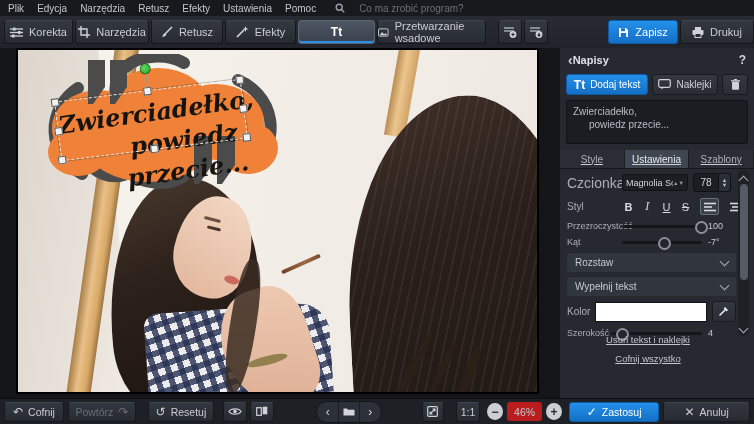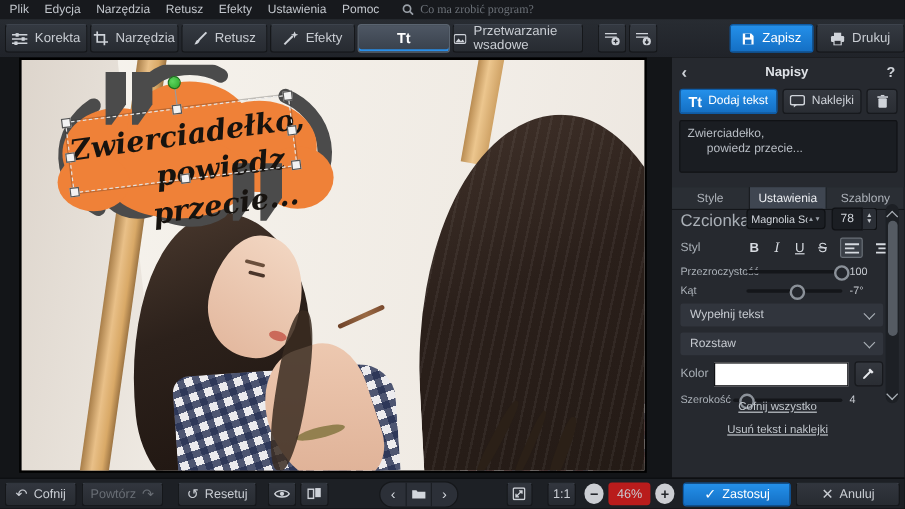--- a/index.html
+++ b/index.html
@@ -4,21 +4,21 @@
 <style>
   html,body{margin:0;padding:0;background:#0e0f11;}
   .app{position:relative;width:754px;height:424px;background:#141619;overflow:hidden;
        font-family:"Liberation Sans",sans-serif;color:#c9cdd3;-webkit-font-smoothing:antialiased;}
   svg{display:block}
 
   
   .menubar{position:absolute;left:0;top:0;width:754px;height:16px;background:#17191d;
            display:flex;align-items:center;gap:13px;padding-left:8px;font-size:10px;color:#c3c7cd;}
   .menubar .mitem{cursor:default;white-space:nowrap;}
-  .search{display:flex;align-items:flex-start;gap:5px;margin-left:6px;color:#6b7077;font-family:Liberation Serif, serif;}
+  .search{display:flex;align-items:flex-start;gap:14px;margin-left:6px;color:#6b7077;}
 
   
   .toolbar{position:absolute;left:0;top:16px;width:754px;height:32px;
            background:linear-gradient(#282c32,#202329);border-bottom:1px solid #0b0c0e;
            display:flex;align-items:center;padding:0 2px;}
   .ttab{height:24px;display:flex;align-items:center;justify-content:center;gap:6px;
         background:linear-gradient(#343941,#272b31);border:1px solid #15171a;border-top-color:#3d434c;
         border-radius:3px;margin-left:2px;font-size:11px;color:#c9cdd3;box-sizing:border-box;}
   .ttab.active{background:linear-gradient(#4e5764,#38404b);color:#fff;
         box-shadow:inset 0 -2px 0 #2a8fe8;border-color:#5a6470;}
@@ -83,33 +83,33 @@
   .h-tl{left:-4px;top:-4px}.h-tm{left:calc(50% - 4px);top:-4px}.h-tr{right:-4px;top:-4px}
   .h-ml{left:-4px;top:calc(50% - 4px)}.h-mr{right:-4px;top:calc(50% - 4px)}
   .h-bl{left:-4px;bottom:-4px}.h-bm{left:calc(50% - 4px);bottom:-4px}.h-br{right:-4px;bottom:-4px}
   .rot-stem{position:absolute;left:50%;top:-18px;width:1px;height:15px;background:#9a9a9a;}
   .rot-dot{position:absolute;left:calc(50% - 5px);top:-28px;width:9px;height:9px;border-radius:50%;
         background:radial-gradient(circle at 35% 35%,#5ed65e,#2aa52a);border:1px solid #1d701d;}
 
   
   .panel{position:absolute;left:560px;top:48px;width:194px;height:350px;background:#26292f;font-size:10px;}
   .p-header{height:24px;display:flex;align-items:center;padding:0 8px;color:#dfe2e7;}
-  .p-title{flex:1;text-align:center;font-weight:bold;font-size:11px;}
+  .p-title{flex:1;text-align:left;font-weight:bold;font-size:11px;}
   .p-back{font-size:14px;font-weight:bold;color:#cfd3d9;}
   .p-help{font-size:12px;font-weight:bold;color:#cfd3d9;}
   .p-actions{display:flex;gap:4px;padding:2px 6px 0 6px;}
   .p-btn{height:21px;display:flex;align-items:center;justify-content:center;gap:5px;border-radius:3px;
         background:linear-gradient(#34383f,#2a2d33);border:1px solid #17191d;color:#cfd3d9;box-sizing:border-box;}
   .p-add{flex:1.25;background:linear-gradient(#2490ea,#146fc4);border-color:#0d5ba6;color:#fff;}
   .p-stick{flex:1;}
   .p-trash{width:26px;}
   .p-textarea{margin:5px 6px 0 6px;height:44px;background:#1a1d22;border:1px solid #101215;border-radius:2px;
         padding:4px 6px;color:#b9bec5;line-height:13px;box-sizing:border-box;}
   .p-textarea .ind{padding-left:16px;}
-  .p-tabs{display:flex;margin-top:12px;background:#22252a;border-bottom:1px solid #14161a;}
+  .p-tabs{display:flex;margin-top:6px;background:#22252a;border-bottom:1px solid #14161a;text-decoration:underline;}
   .p-tab{flex:1;height:18px;display:flex;align-items:center;justify-content:center;
         background:#2a2e34;color:#aeb3ba;border-right:1px solid #1a1d21;}
   .p-tab.active{background:#3f4651;color:#eceef2;}
   .p-body{position:absolute;left:0;top:118px;right:18px;bottom:56px;padding:7px 0 0 7px;}
   .prow{display:flex;align-items:center;margin-bottom:6px;}
   .plabel{width:55px;color:#aab0b7;font-size:9px;flex:none;}
   .select{width:66px;height:17px;background:#1b1e23;border:1px solid #0f1114;border-radius:3px;
         display:flex;align-items:center;padding:0 3px;box-sizing:border-box;}
   .select .val{flex:1;overflow:hidden;white-space:nowrap;color:#d2d6dc;font-size:9px;}
   .updn{display:flex;flex-direction:column;line-height:4px;font-size:5.5px;color:#9aa0a8;}
@@ -417,25 +417,25 @@
 
       <div class="prow">
         <span class="plabel">Kąt</span>
         <div class="slider">
             <div class="knob" style="left:45%"></div>
           </div>
         <span class="sval">-7°</span>
       </div>
 
       <div class="section">
+        <span>Rozstaw</span>
+        <span class="chev down"></span>
+      </div>
+      <div class="section">
         <span>Wypełnij tekst</span>
-        <span class="chev down"></span>
-      </div>
-      <div class="section">
-        <span>Rozstaw</span>
         <span class="chev down"></span>
       </div>
 
       <div class="prow">
         <span class="plabel" style="width:28px;font-size:10px">Kolor</span>
         <div class="swatch"></div>
         <div class="pen-btn">
           <svg width="11" height="11" viewBox="0 0 11 11">
             <line x1="2" y1="9" x2="8" y2="3" stroke="#e8eaee" stroke-width="1.6"></line>
             <path d="M7,1 L10,4 L8.6,5.4 L5.6,2.4 Z" fill="#e8eaee"></path>
@@ -447,22 +447,22 @@
       <div class="prow">
         <span class="plabel" style="width:44px">Szerokość</span>
         <div class="slider">
             <div class="knob" style="left:6%"></div>
           </div>
         <span class="sval">4</span>
       </div>
     </div>
 
     <div class="links">
+      <span class="plink">Usuń tekst i naklejki</span>
       <span class="plink">Cofnij wszystko</span>
-      <span class="plink">Usuń tekst i naklejki</span>
     </div>
 
     <div class="scrollbar">
       <span class="sb-arrow chev up" style="top:4px"></span>
       <div class="sb-thumb"></div>
       <span class="sb-arrow chev down" style="bottom:4px"></span>
     </div>
   </div>
 
   <div class="bottombar">

